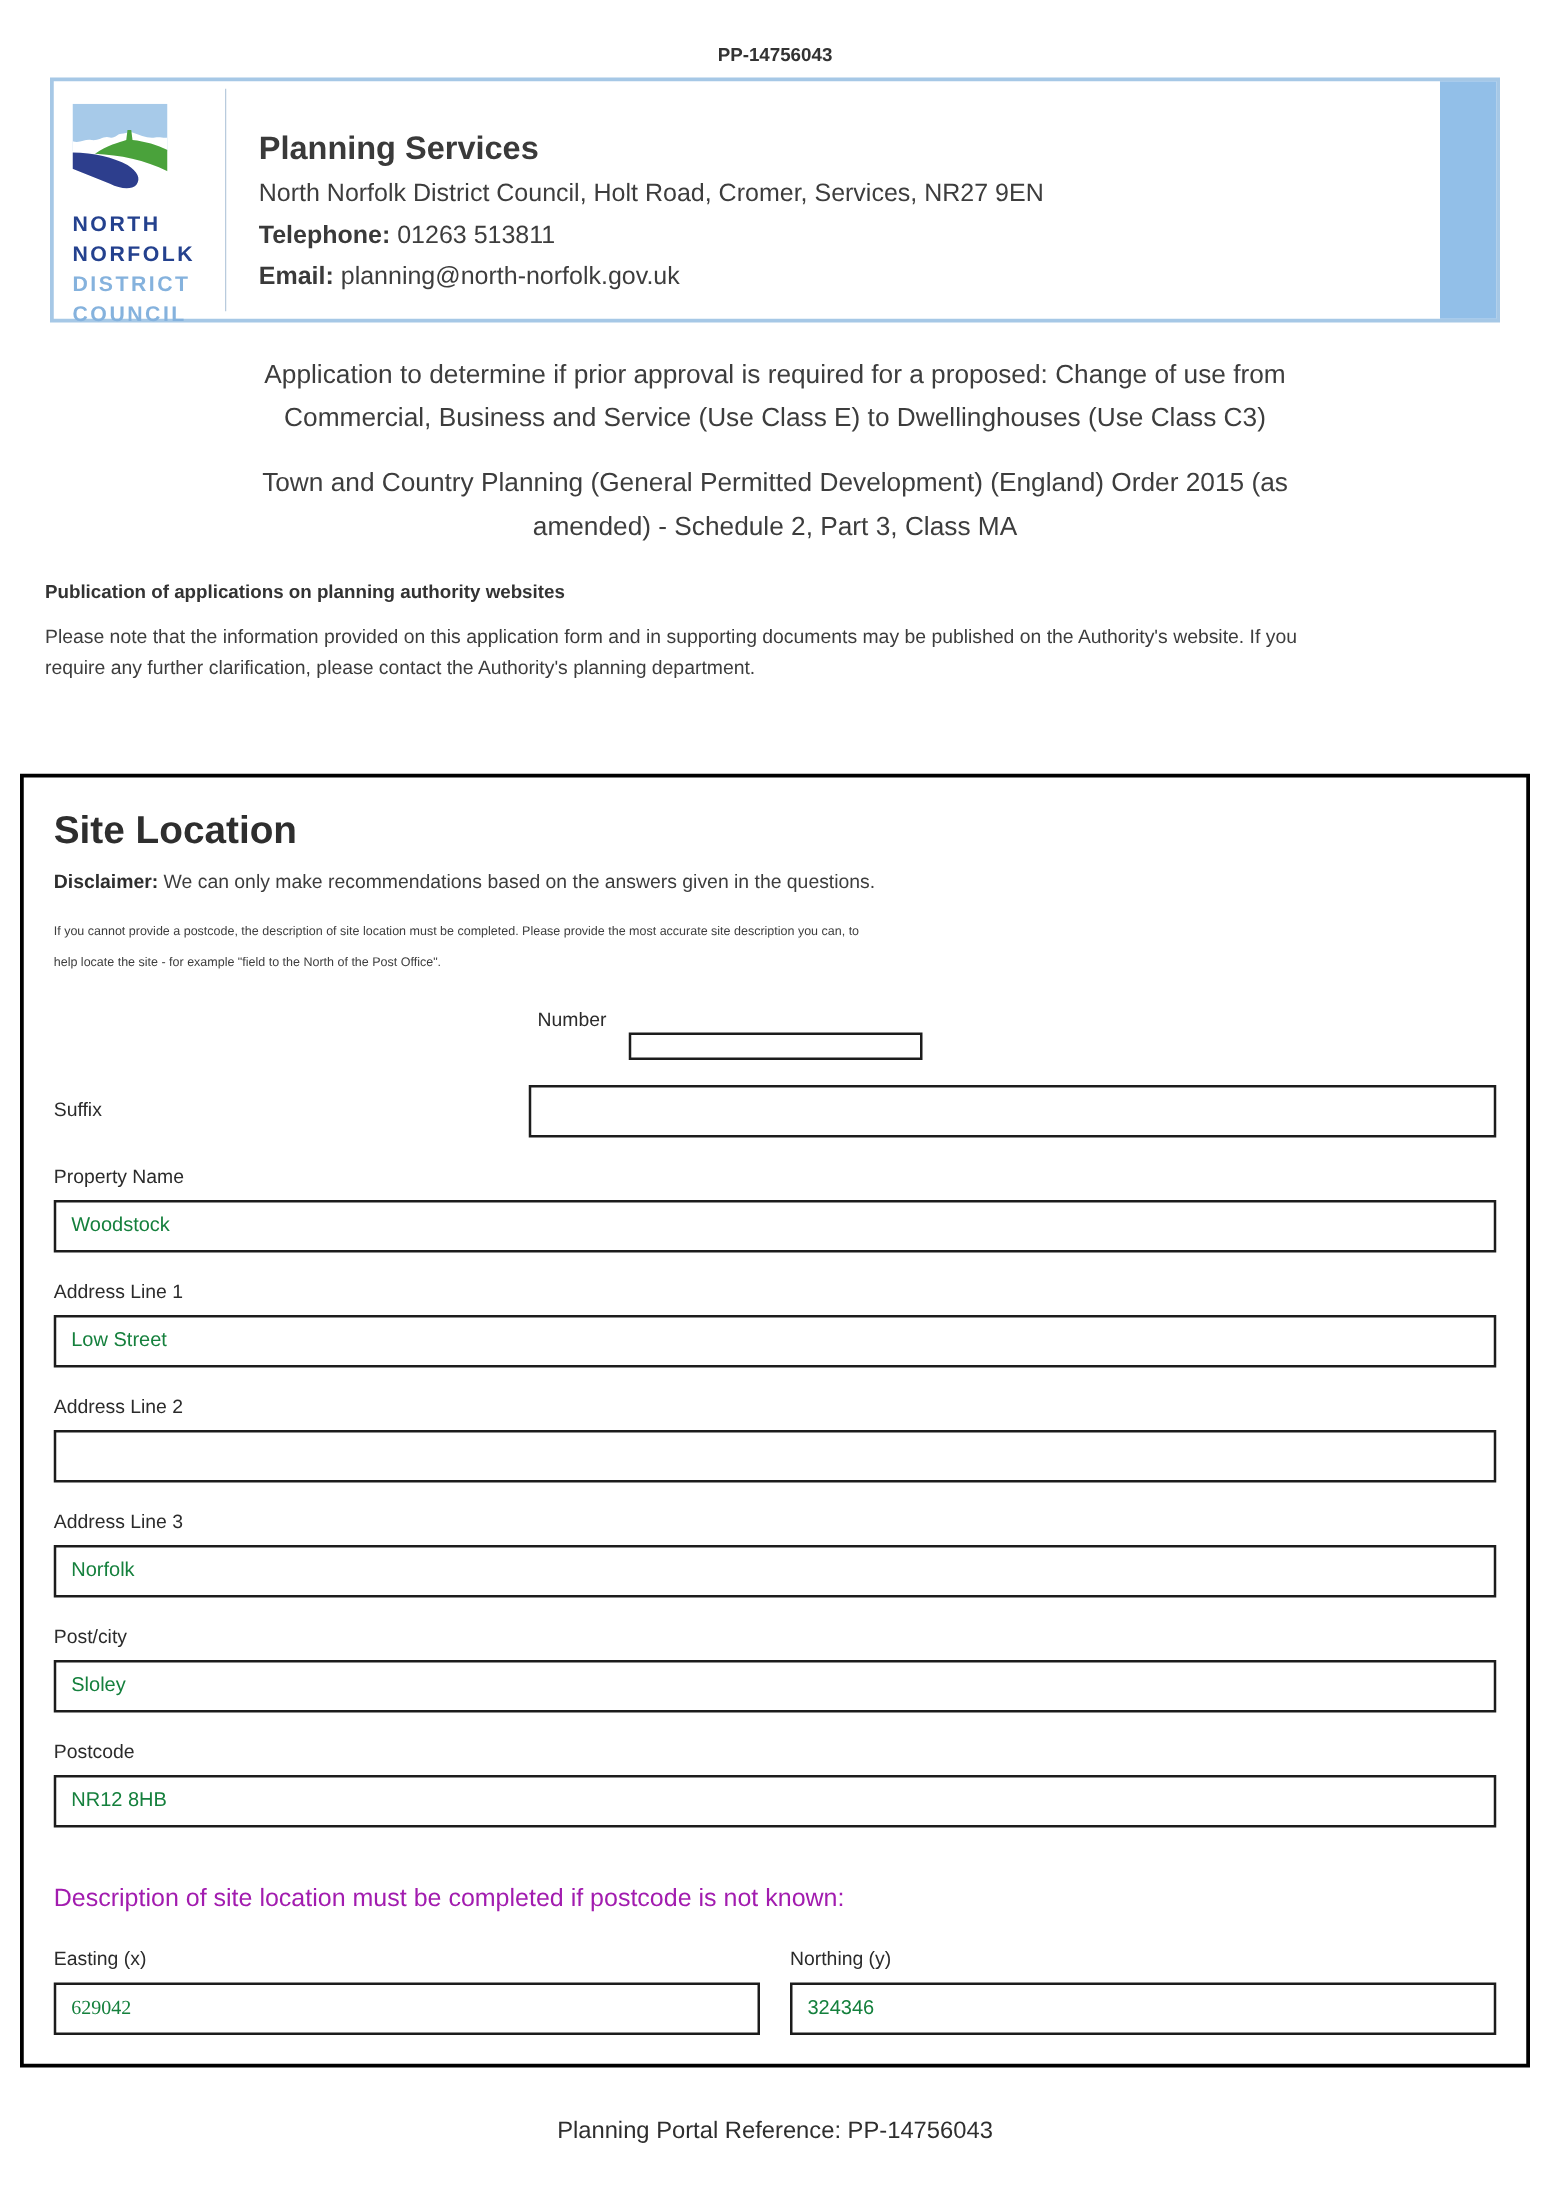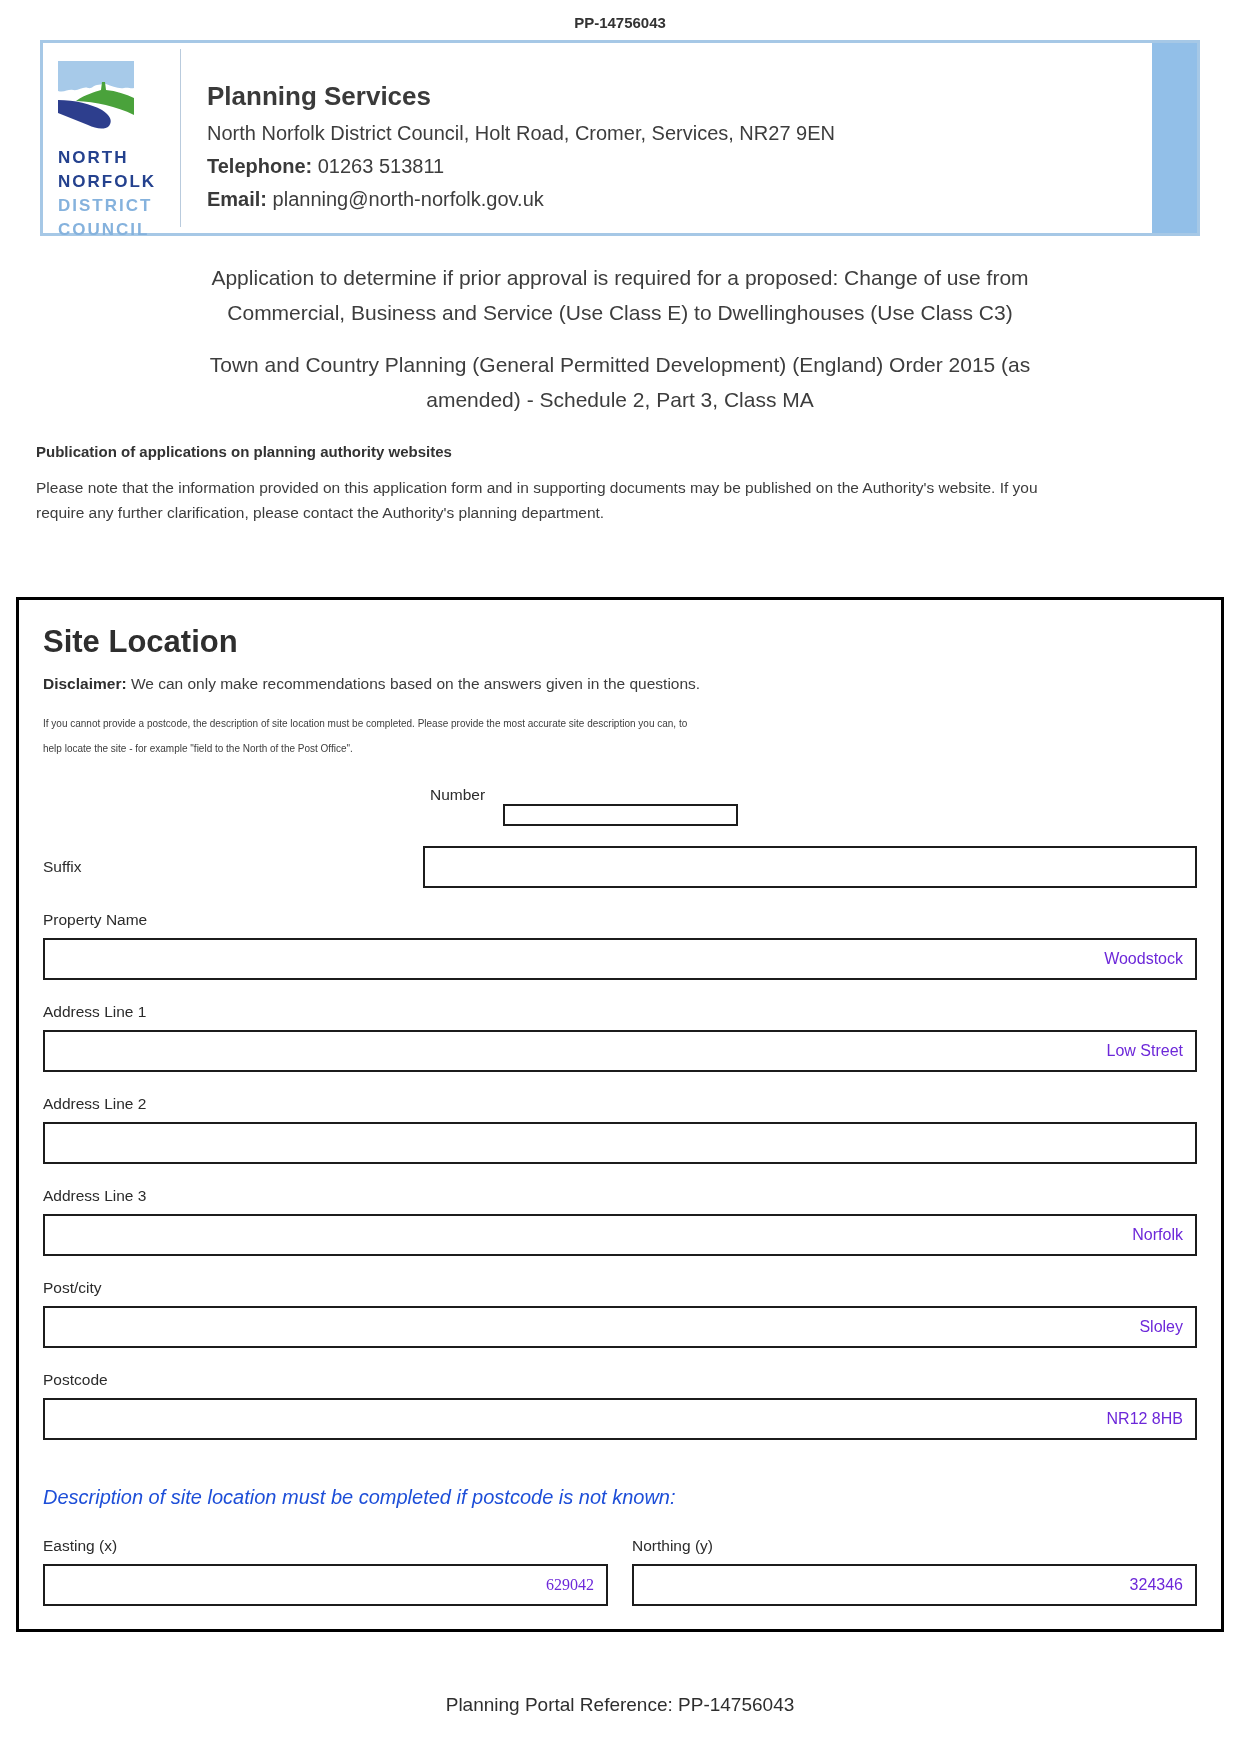--- a/index.html
+++ b/index.html
@@ -3,21 +3,21 @@
 <meta charset="utf-8">
 <style>
   html,body { margin:0; padding:0; background:#ffffff; }
   .page {
     position:relative; width:1240px; height:1754px; margin:0 auto;
     background:#ffffff; font-family:"Liberation Sans", sans-serif; color:#333;
     overflow:hidden;
   }
 
   
-  .top-ref { padding-top:14px; text-align:center; font-size:15px; font-weight:bold; color:#333; }
+  .top-ref { padding-top:36px; text-align:center; font-size:15px; font-weight:bold; color:#333; }
 
   
   .header-box {
     margin:9px 40px 0 40px; height:190px;
     border:3px solid #a6c8e6; position:relative; background:#fff;
   }
   .header-inner { display:flex; height:100%; }
   .logo-col { width:137px; padding:18px 0 0 15px; box-sizing:border-box; flex:none; }
   .logo-svg { width:76px; height:72px; display:block; }
   .logo-text { margin-top:13px; font-weight:bold; font-size:17px; line-height:24px; letter-spacing:2px; }
@@ -48,30 +48,30 @@
   .disclaimer b { color:#2e2e2e; }
   .instructions { margin-top:17px; font-size:10px; line-height:25px; color:#3d3d3d; white-space:pre-line; }
 
   .inline-row { display:flex; align-items:center; }
   .row-number { margin-top:25px;flex-direction:column; }
   .row-suffix { margin-top:20px; }
   .inline-label { width:380px; flex:none; font-size:15.5px; color:#2b2b2b; }
 
   .text-input {
     height:42px; border:2px solid #1c1c1c; border-radius:0; background:#fff;
-    font-family:"Liberation Sans", sans-serif; font-size:16px; color:#6d28d9;
-    padding:0 12px; box-sizing:border-box; outline:none; display:block;text-align:right;
+    font-family:"Liberation Sans", sans-serif; font-size:16px; color:#15803d;
+    padding:0 12px; box-sizing:border-box; outline:none; display:block;
   }
   .inline-row .text-input { flex:1; }
 
   .field { margin-top:22px; }
   .field-label { font-size:15.5px; line-height:19px; color:#2b2b2b; }
   .field .text-input { width:100%; margin-top:9px; }
 
-  .desc-heading { margin-top:44px; font-size:20px; line-height:26px; color:#1d4ed8;font-style:italic; }
+  .desc-heading { margin-top:44px; font-size:20px; line-height:26px; color:#a21caf; }
 
   .coord-row { display:flex; gap:24px; margin-top:26px; }
   .coord-col { flex:1; }
 
   
   .footer { position:absolute; left:0; right:0; top:1694px; text-align:center;
             font-size:19px; color:#2e2e2e; }
 </style>
 </head>
 <body>

